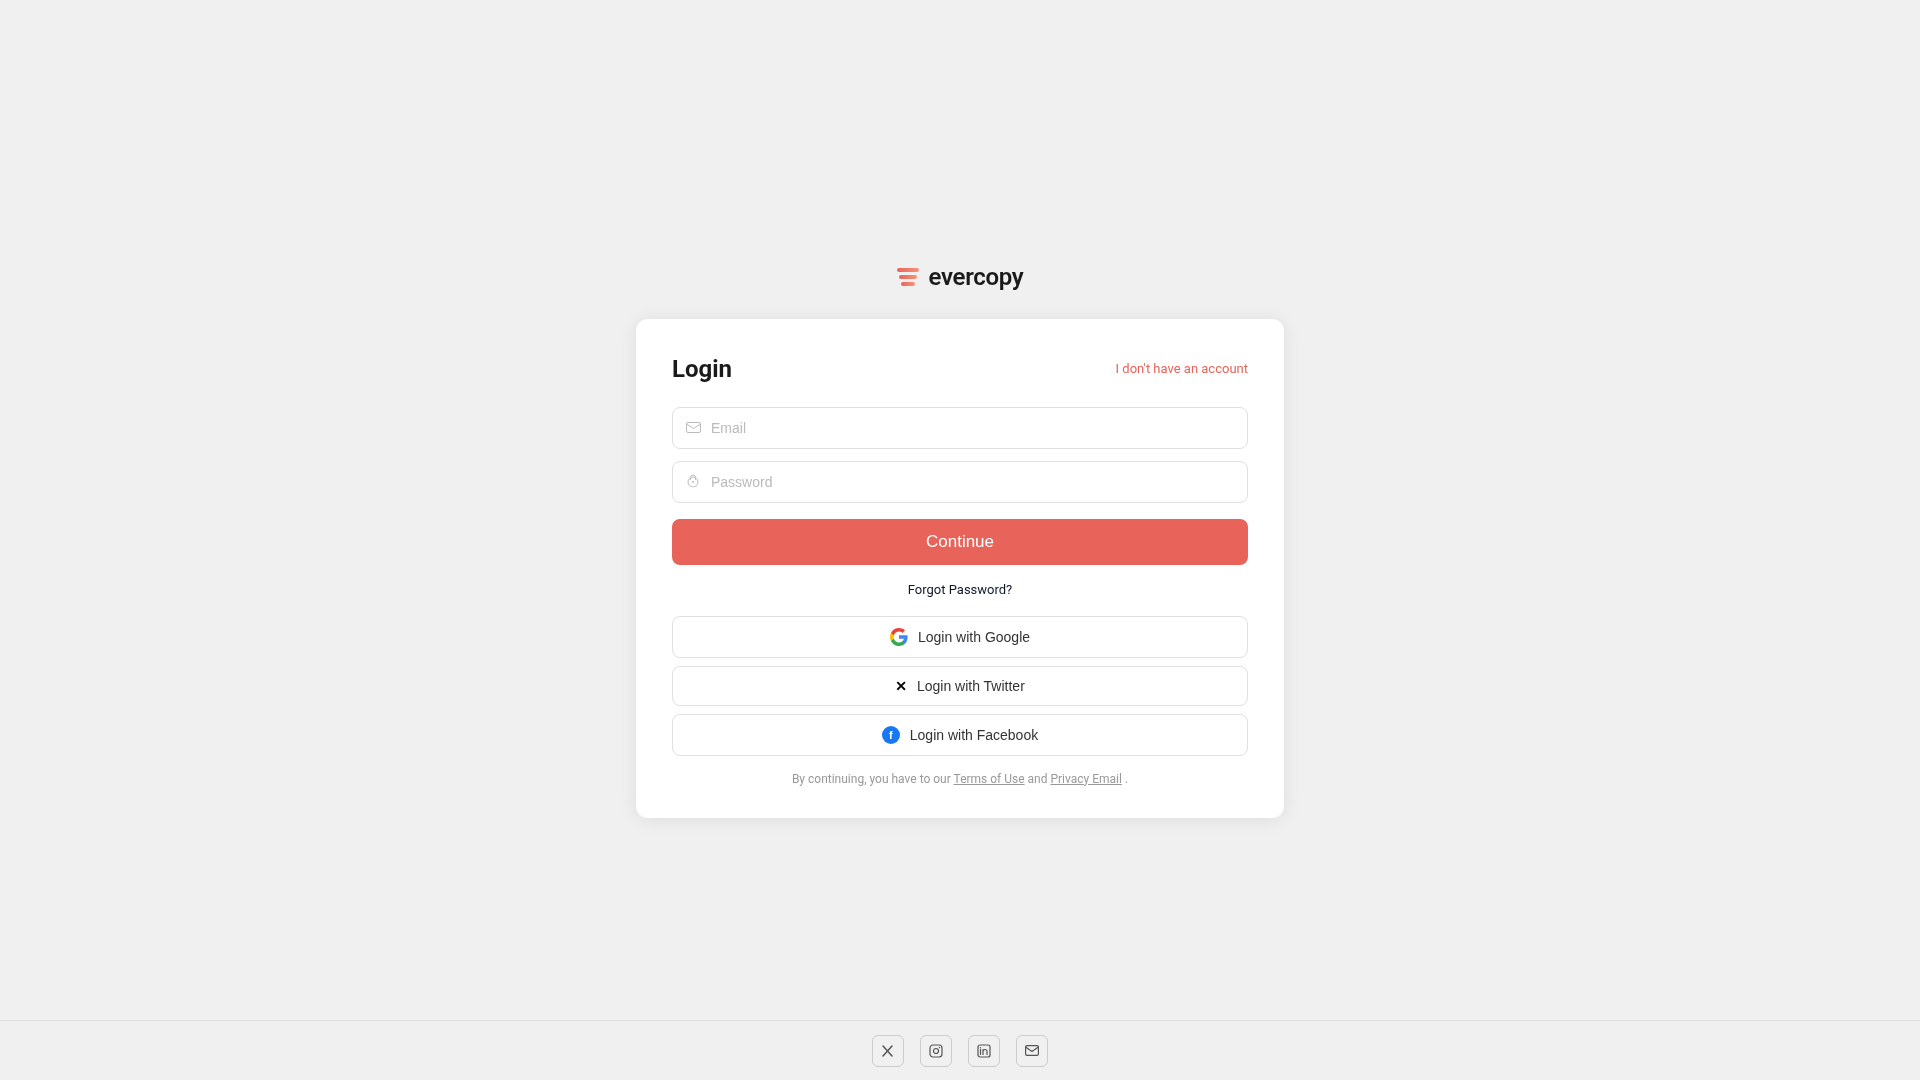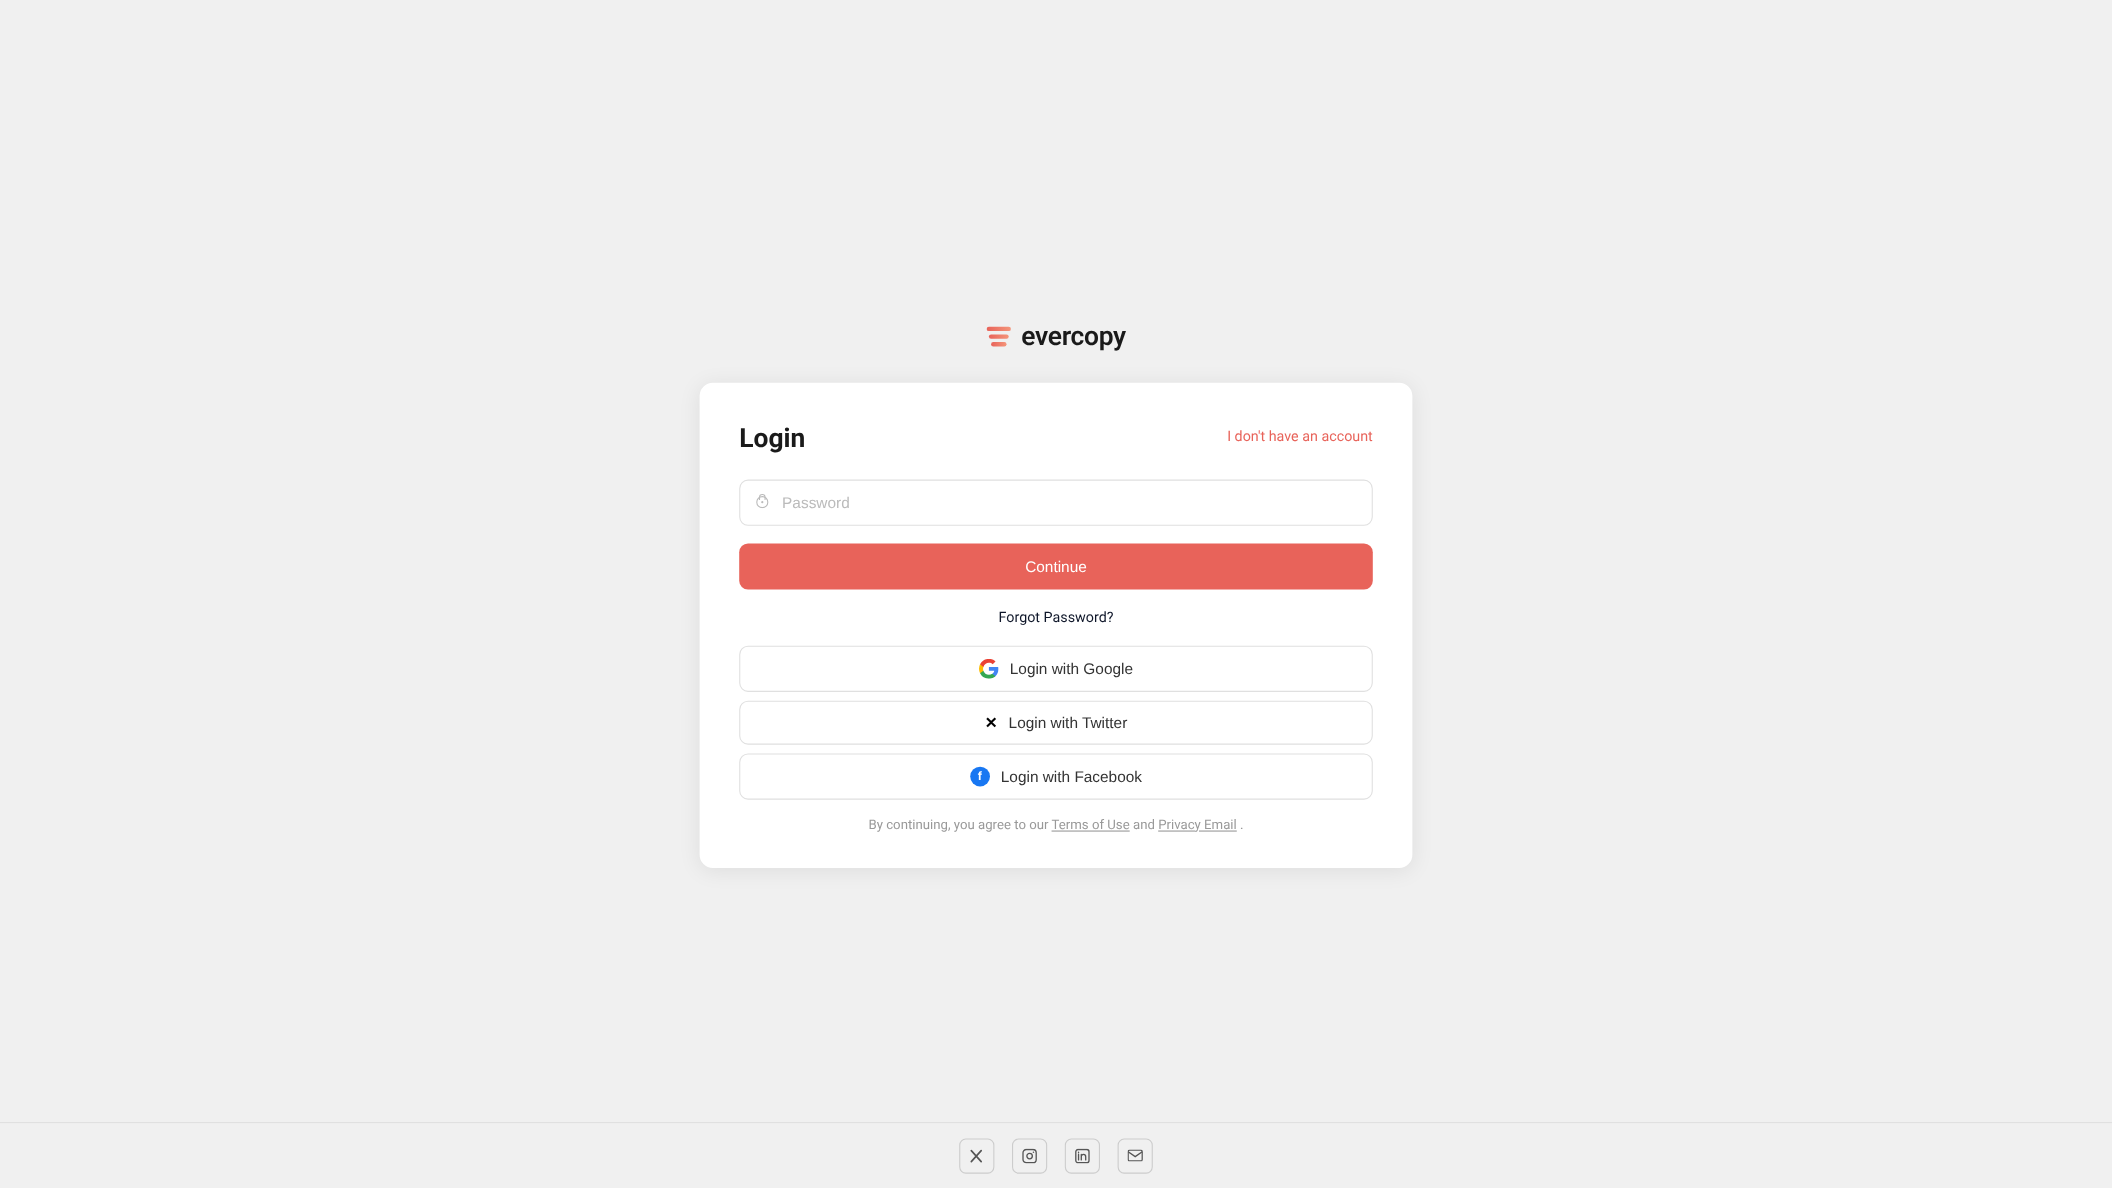--- a/index.html
+++ b/index.html
@@ -117,21 +117,21 @@
       color: #bbb;
     }
 
     .continue-btn {
       width: 100%;
       padding: 13px;
       background: #e8635a;
       color: white;
       border: none;
       border-radius: 8px;
-      font-size: 14px;
+      font-size: 17px;
       font-weight: 500;
       cursor: pointer;
       margin-top: 4px;
       margin-bottom: 14px;
       transition: background 0.2s;
     }
 
     .forgot-password {
       text-align: center;
       margin-bottom: 18px;
@@ -242,20 +242,29 @@
     <span class="logo-text">evercopy</span>
   </div>
 
   <div class="login-card">
     <div class="card-header">
       <h1 class="login-title">Login</h1>
       <a class="no-account-link" href="#">I don't have an account</a>
     </div>
 
     
+    <div class="input-group">
+      <span class="input-icon">
+        <svg width="15" height="11" viewBox="0 0 15 11" fill="none" xmlns="http://www.w3.org/2000/svg">
+          <rect x="0.5" y="0.5" width="14" height="10" rx="1.5" stroke="#bbb"></rect>
+          <path d="M0.5 2L7.5 6.5L14.5 2" stroke="#bbb"></path>
+        </svg>
+      </span>
+      <input class="form-input" type="email" placeholder="Email" style="">
+    </div>
 
     
     <div class="input-group">
       <span class="input-icon">
         <svg width="14" height="14" viewBox="0 0 14 14" fill="none" xmlns="http://www.w3.org/2000/svg">
           <circle cx="7" cy="8.5" r="5" stroke="#bbb"></circle>
           <path d="M5 8.5C5 7.4 5.9 6.5 7 6.5s2 .9 2 2" stroke="none"></path>
           <ellipse cx="7" cy="8.5" rx="1" ry="1" fill="#bbb"></ellipse>
           <path d="M4.5 6V4a2.5 2.5 0 015 0v2" stroke="#bbb" stroke-linecap="round"></path>
         </svg>
@@ -287,21 +296,21 @@
       <span>Login with Twitter</span>
     </button>
 
     <button class="social-btn">
       <span class="facebook-f">f</span>
       <span>Login with Facebook</span>
     </button>
 
     
     <div class="terms-text">
-      <span>By continuing, you agree to our</span>
+      <span>By continuing, you have to our</span>
       <a href="#">Terms of Use</a>
       <span> and</span>
       <a href="#">Privacy Email</a>
       <span>.</span>
     </div>
   </div>
 </div>
 
 <footer class="footer">
   <div class="footer-icon">

